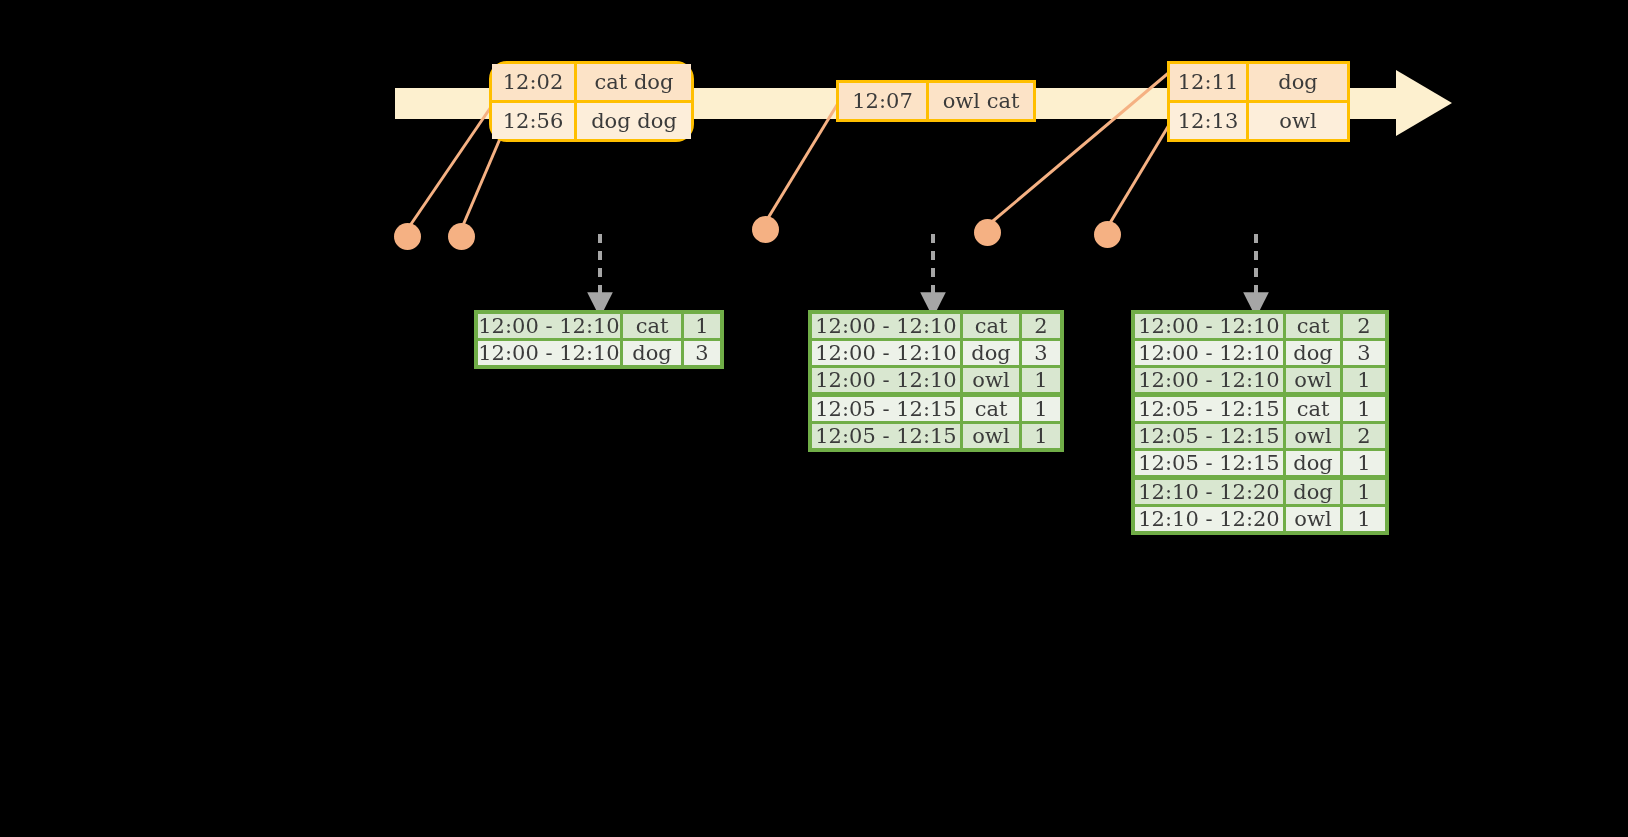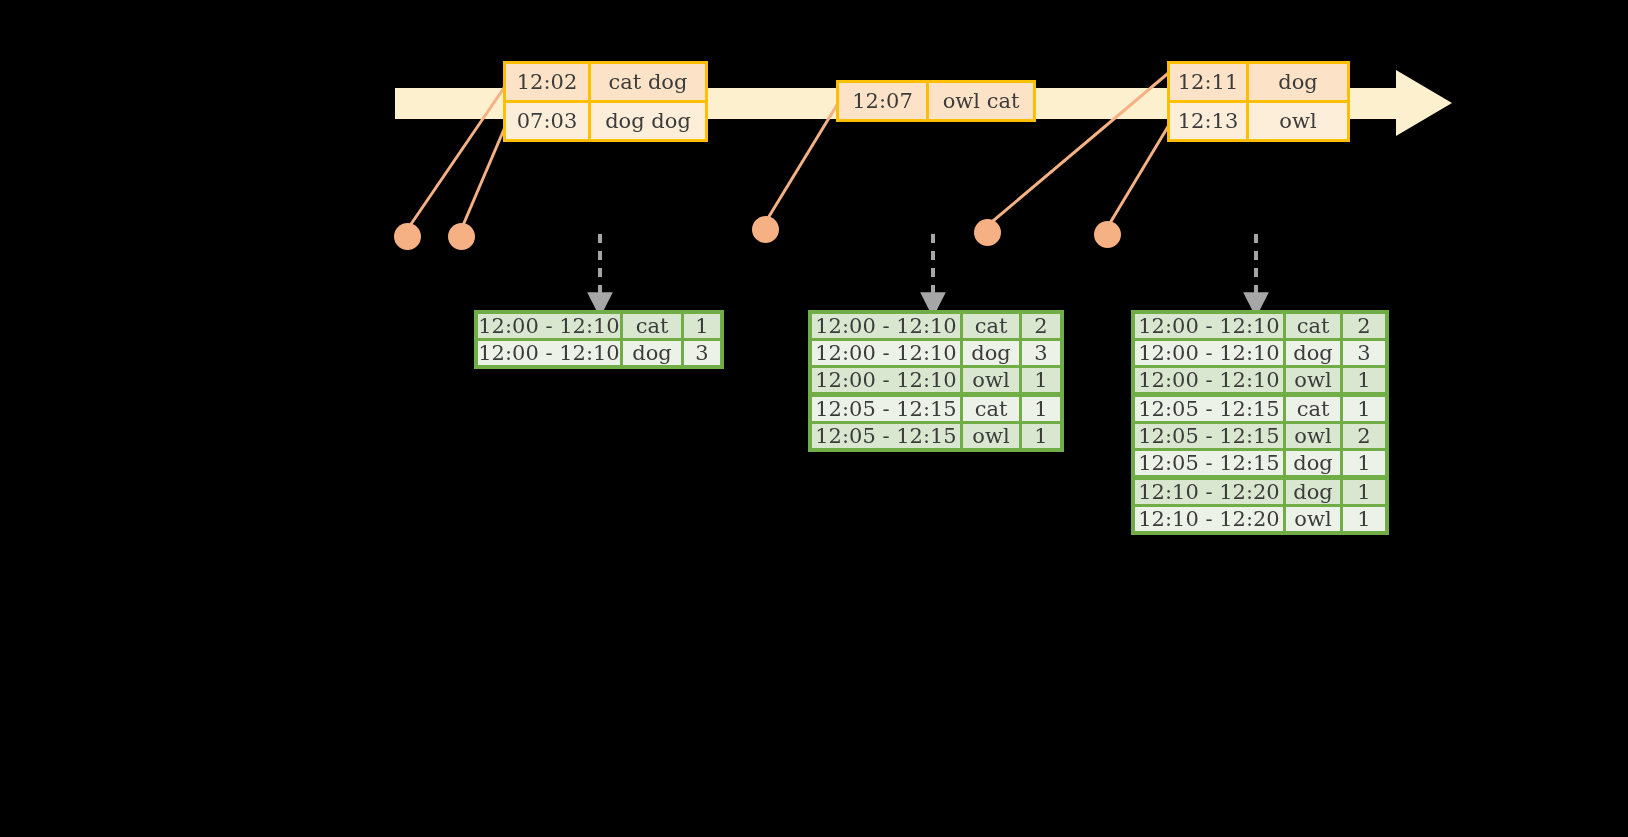--- a/index.html
+++ b/index.html
@@ -64,21 +64,21 @@
     color: #3b3b3b;
     text-align: center;
     font-family: "DejaVu Serif", serif;
     border: 0;
   }
   .evt-table tr:first-child td { background: #fce3c7; }
   .evt-table td.c-time { width: 82px; }
   .evt-table td.c-words { width: 114px; border-left: 3px solid #ffbf00; }
   .evt-table tr + tr td { border-top: 3px solid #ffbf00; }
 
-  #evt-1 { left: 503px; top: 61px; }
+  #evt-1 { left: 489px; top: 61px; border-radius: 18px; }
   #evt-1 td.c-words { width: 114px; }
   #evt-2 { left: 836px; top: 80px; }
   #evt-2 td.c-time { width: 87px; }
   #evt-2 td.c-words { width: 104px; }
   #evt-3 { left: 1167px; top: 61px; }
   #evt-3 td.c-time { width: 76px; }
   #evt-3 td.c-words { width: 98px; }
 
   
   .dot {
@@ -162,21 +162,21 @@
       <div class="dot" style="left: 1094px; top: 221px;"></div>
     </div>
 
   <table class="evt-table" id="evt-1">
       <tbody>
         <tr>
           <td class="c-time">12:02</td>
           <td class="c-words">cat dog</td>
         </tr>
         <tr>
-          <td class="c-time">07:03</td>
+          <td class="c-time">12:56</td>
           <td class="c-words">dog dog</td>
         </tr>
       </tbody>
     </table>
   <table class="evt-table" id="evt-2">
       <tbody>
         <tr>
           <td class="c-time">12:07</td>
           <td class="c-words">owl cat</td>
         </tr>

